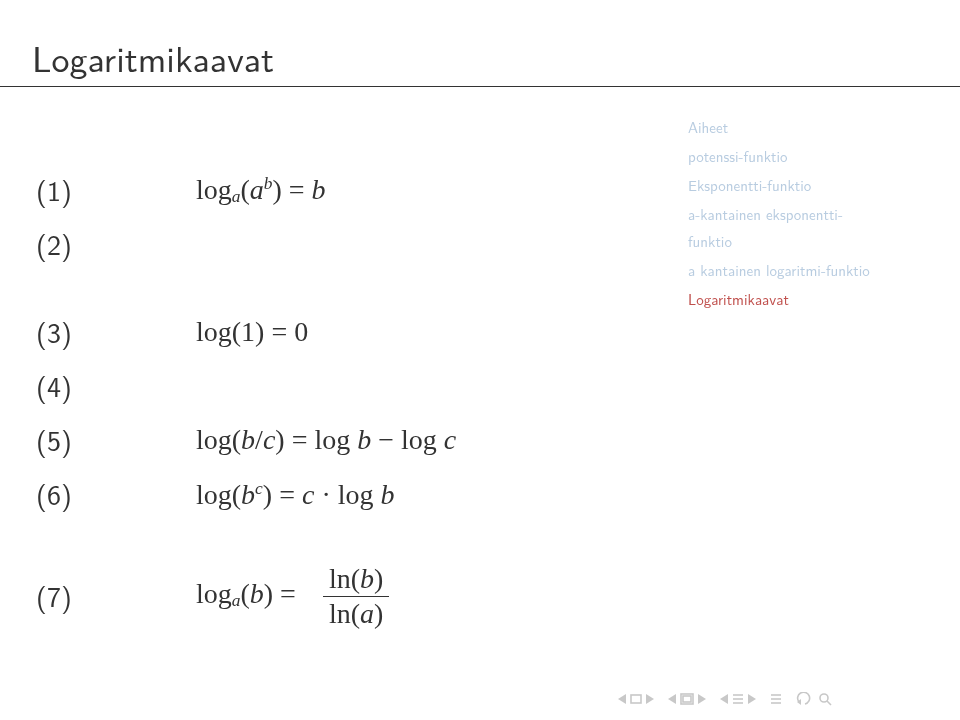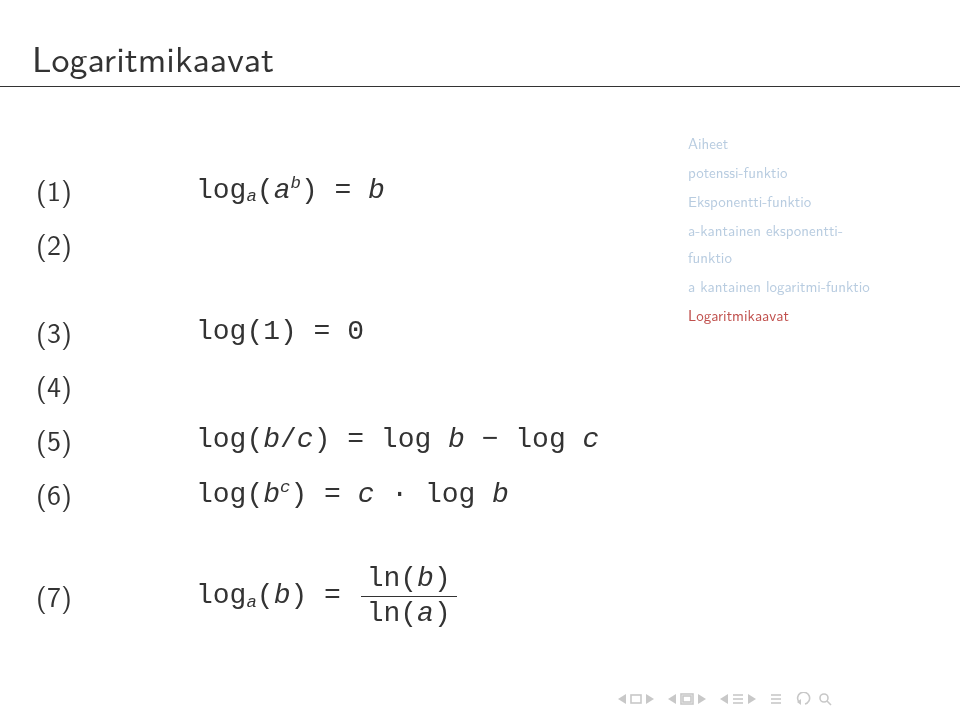--- a/index.html
+++ b/index.html
@@ -1,30 +1,30 @@
 <!DOCTYPE html>
 <html><head>
 <meta charset="utf-8">
 <style>
 html,body{margin:0;padding:0;width:960px;height:720px;background:#fff;font-family:"Latin Modern Sans","Computer Modern Sans","DejaVu Sans",sans-serif;color:#333;overflow:hidden}
 .slide{position:relative;width:892px;height:720px;box-sizing:border-box}
 .title{position:absolute;top:30px;left:32px;font-size:36px;color:#333;font-weight:400}
 .rule{position:absolute;top:86px;left:0;width:960px;height:1px;background:#333}
-.sidebar{position:absolute;top:130px;right:14px;width:190px;font-size:15px;line-height:1.8;color:#b8cce0}
+.sidebar{position:absolute;top:114px;right:14px;width:190px;font-size:15px;line-height:1.8;color:#b8cce0}
 .sidebar .sec{cursor:pointer;margin-bottom:2px}
 .sidebar .active{color:#c0504d}
 .eq-block{position:absolute;left:36px;top:170px;font-size:28px;line-height:1.0;color:#333}
 .eq-group{margin-bottom:48px}
 .eq-row{display:flex;align-items:center;margin:0 0 14px 0;min-height:40px}
 .eq-num{width:160px;color:#333;}
-.eq-body{font-family:Liberation Mono, monospace}
+.eq-body{font-family:Liberation Serif, serif}
 .sub{font-size:0.62em;vertical-align:-0.22em;font-style:italic}
 .sup{font-size:0.62em;vertical-align:0.55em;font-style:italic}
 .it{font-style:italic}
-.frac{display:inline-block;vertical-align:middle;text-align:center;margin:0 3px}
+.frac{display:inline-block;vertical-align:middle;text-align:center;margin:0 20px}
 .frac .num{display:block;padding:0 6px;border-bottom:1.3px solid #333;line-height:1.2}
 .frac .den{display:block;padding:0 6px;line-height:1.2}
 .nav{position:absolute;bottom:14px;right:60px;display:flex;align-items:center;gap:14px;color:#c8c8c8;font-size:15px}
 .nav .grp{display:flex;align-items:center;gap:2px}
 .nav svg{display:block}
 .tri{fill:#c8c8c8}
 .bars{stroke:#c8c8c8;stroke-width:1.6}
 .sq{fill:none;stroke:#c8c8c8;stroke-width:1.6}
 .loop{fill:none;stroke:#c8c8c8;stroke-width:1.6}
 </style>

